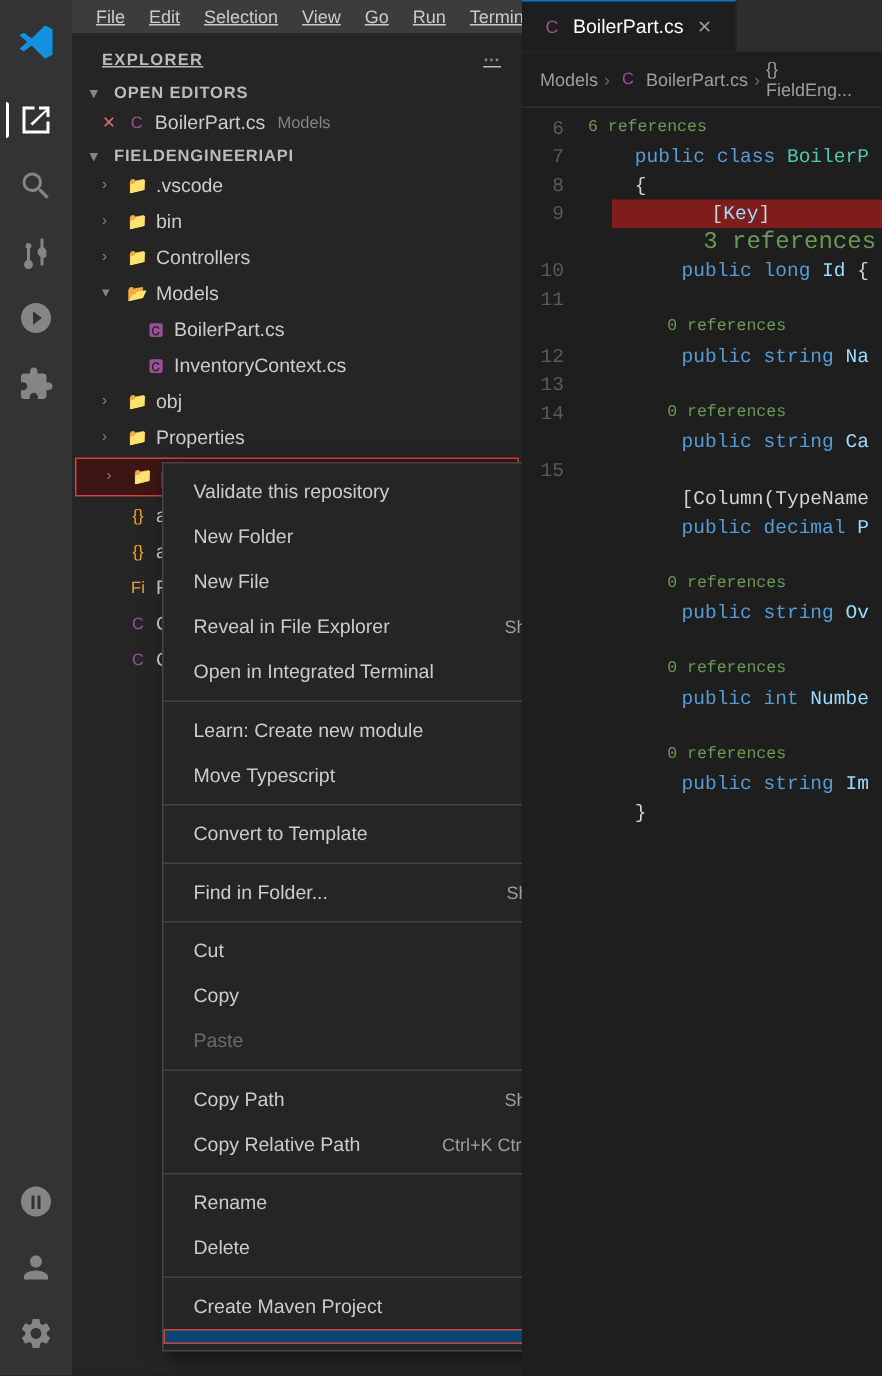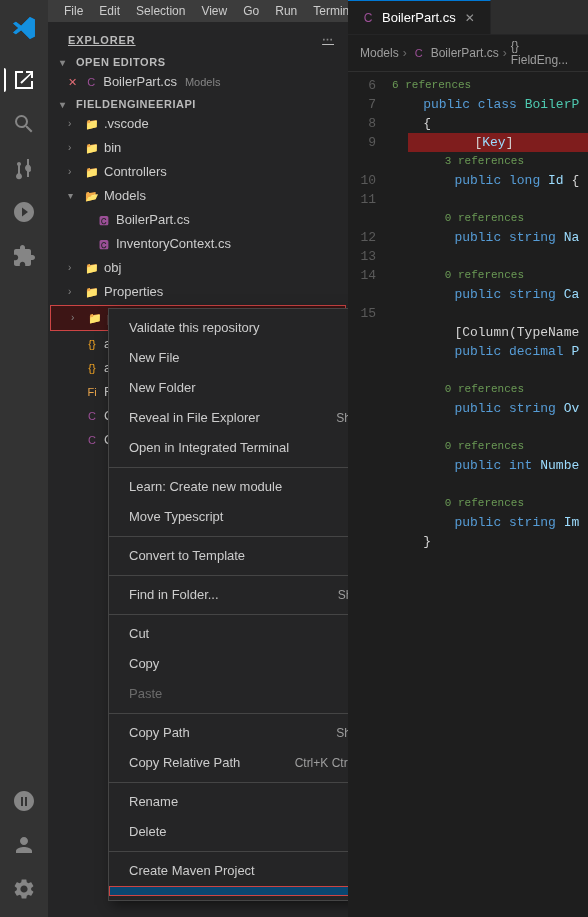--- a/index.html
+++ b/index.html
@@ -324,21 +324,21 @@
           <path d="M19.14 12.94c.04-.3.06-.61.06-.94 0-.32-.02-.64-.07-.94l2.03-1.58c.18-.14.23-.41.12-.61l-1.92-3.32c-.12-.22-.37-.29-.59-.22l-2.39.96c-.5-.38-1.03-.7-1.62-.94l-.36-2.54c-.04-.24-.24-.41-.48-.41h-3.84c-.24 0-.43.17-.47.41l-.36 2.54c-.59.24-1.13.57-1.62.94l-2.39-.96c-.22-.08-.47 0-.59.22L2.74 8.87c-.12.21-.08.47.12.61l2.03 1.58c-.05.3-.09.63-.09.94s.02.64.07.94l-2.03 1.58c-.18.14-.23.41-.12.61l1.92 3.32c.12.22.37.29.59.22l2.39-.96c.5.38 1.03.7 1.62.94l.36 2.54c.05.24.24.41.48.41h3.84c.24 0 .44-.17.47-.41l.36-2.54c.59-.24 1.13-.56 1.62-.94l2.39.96c.22.08.47 0 .59-.22l1.92-3.32c.12-.22.07-.47-.12-.61l-2.01-1.58zM12 15.6c-1.98 0-3.6-1.62-3.6-3.6s1.62-3.6 3.6-3.6 3.6 1.62 3.6 3.6-1.62 3.6-3.6 3.6z"></path>
         </svg>
     </div>
   </div>
 </div>
 
 <div class="main">
 
   <div class="sidebar">
 
-    <div style="background:#3c3c3c; display:flex; gap:0; padding:2px 8px; font-size:12px; color:#cccccc; border-bottom:1px solid #252526;">
+    <div style="background:#3c3c3c; display:flex; gap:0; padding:2px 8px; font-size:12px; color:#cccccc; border-bottom:1px solid #252526;text-decoration:underline;">
       <span style="padding:2px 8px; cursor:pointer;">File</span>
       <span style="padding:2px 8px; cursor:pointer;">Edit</span>
       <span style="padding:2px 8px; cursor:pointer;">Selection</span>
       <span style="padding:2px 8px; cursor:pointer;">View</span>
       <span style="padding:2px 8px; cursor:pointer;">Go</span>
       <span style="padding:2px 8px; cursor:pointer;">Run</span>
       <span style="padding:2px 8px; cursor:pointer;">Terminal</span>
 
     </div>
 
@@ -435,24 +435,24 @@
       <span class="chevron"> </span>
       <span class="file-icon icon-cs">C</span>
       <span>C S</span>
     </div>
 
     <div class="context-menu">
       <div class="menu-item">
         <span>Validate this repository</span>
       </div>
       <div class="menu-item">
+        <span>New Folder</span>
+      </div>
+      <div class="menu-item">
         <span>New File</span>
-      </div>
-      <div class="menu-item">
-        <span>New Folder</span>
       </div>
       <div class="menu-item">
         <span>Reveal in File Explorer</span>
         <span class="menu-shortcut">Shift+Alt+R</span>
       </div>
       <div class="menu-item">
         <span>Open in Integrated Terminal</span>
       </div>
       <div class="menu-separator"></div>
       <div class="menu-item">
@@ -556,21 +556,21 @@
         <div class="line-number"></div>
         <div class="line-number"></div>
         <div class="line-number"></div>
         <div class="line-number"></div>
       </div>
       <div class="code-lines">
         <div class="code-line ref" style="color:#6a9955; font-size:11px;">6 references</div>
         <div class="code-line"><span class="kw">    public class </span><span class="cl">BoilerP</span></div>
         <div class="code-line">    {</div>
         <div class="code-line" style="background:#7f1d1d;margin-left:20px;">        [<span style="color:#9cdcfe">Key</span>]</div>
-        <div class="code-line ref" style="color:#6a9955; font-size:11px;">        3 references</div>
+        <div class="code-line ref" style="color:#6a9955; font-size:16px;">        3 references</div>
         <div class="code-line"><span class="kw">        public long </span><span style="color:#9cdcfe">Id</span> {</div>
         <div class="code-line"></div>
         <div class="code-line ref" style="color:#6a9955; font-size:11px;">        0 references</div>
         <div class="code-line"><span class="kw">        public string </span><span style="color:#9cdcfe">Na</span></div>
         <div class="code-line"></div>
         <div class="code-line ref" style="color:#6a9955; font-size:11px;">        0 references</div>
         <div class="code-line"><span class="kw">        public string </span><span style="color:#9cdcfe">Ca</span></div>
         <div class="code-line"></div>
         <div class="code-line">        [Column(TypeName</div>
         <div class="code-line"><span class="kw">        public decimal </span><span style="color:#9cdcfe">P</span></div>

